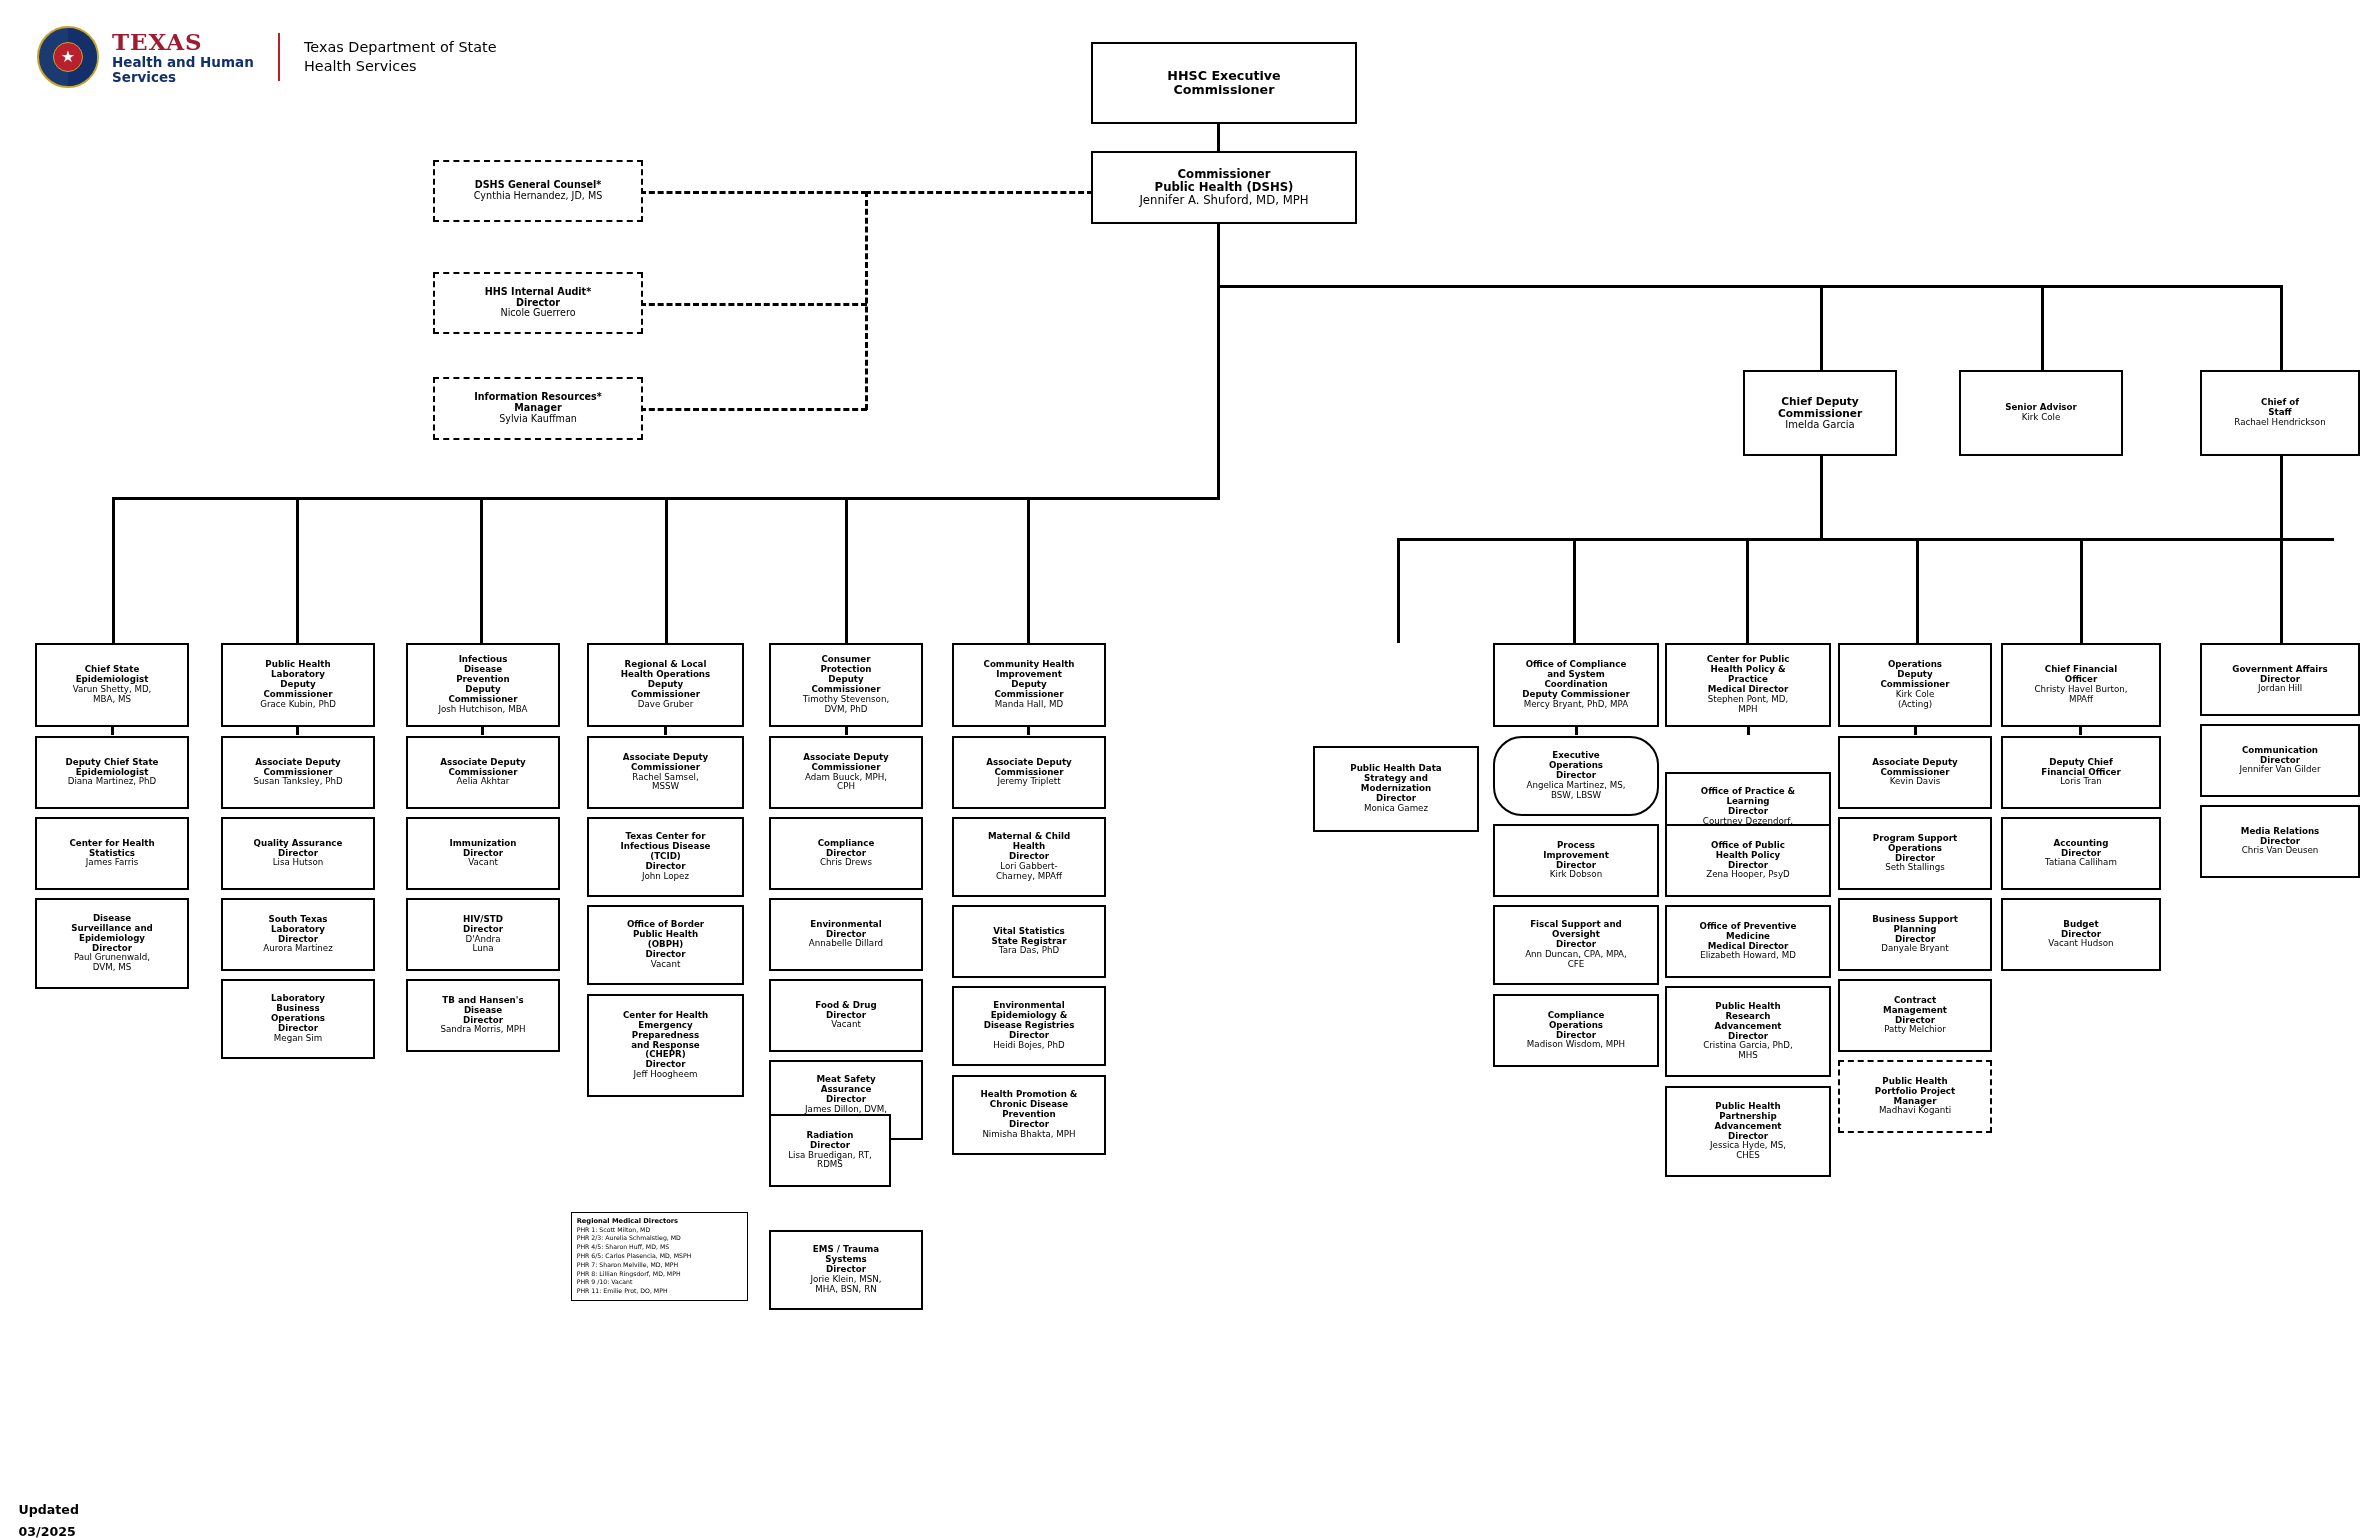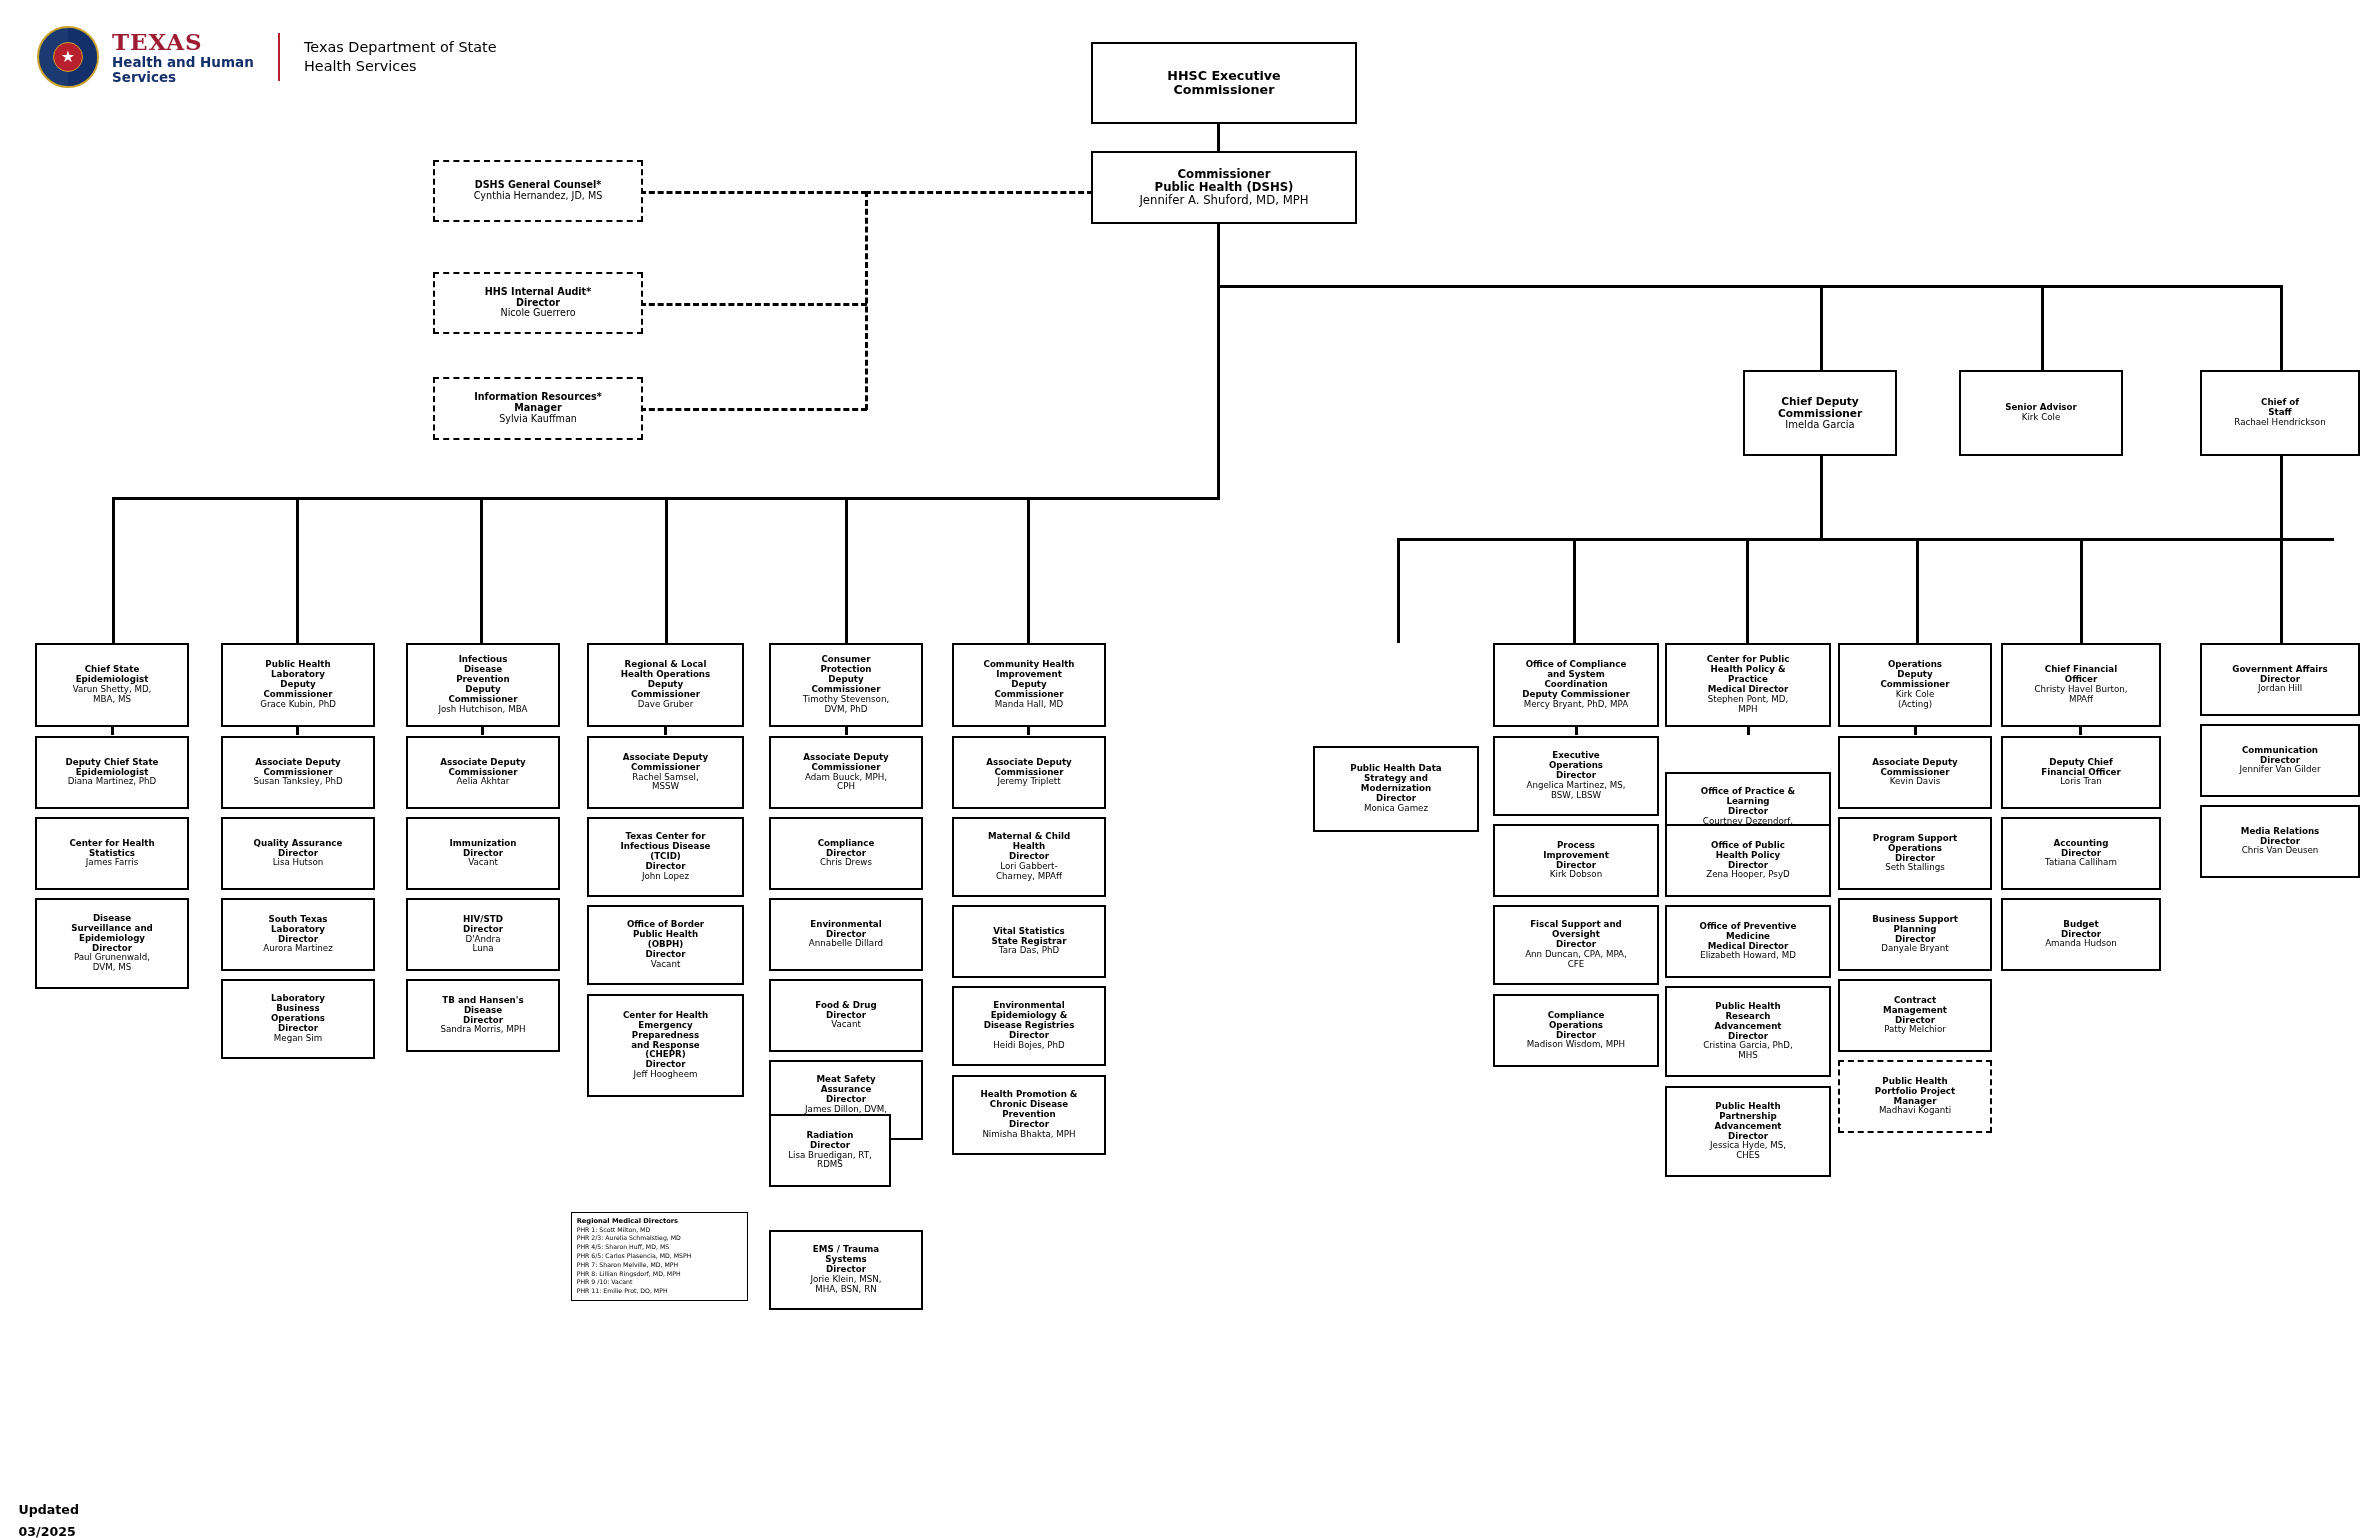--- a/index.html
+++ b/index.html
@@ -283,21 +283,21 @@
       </div>
       <div class="box s9" style="left: 1313px; top: 746px; width: 166px; height: 86px;">
         <div class="t">Public Health Data<br>Strategy and<br>Modernization<br>Director</div>
         <div class="n">Monica Gamez</div>
       </div>
       <div class="box s9" style="left: 1493px; top: 643px; width: 166px; height: 84px;">
         <div class="t">Office of Compliance<br>and System<br>Coordination<br>Deputy Commissioner</div>
         <div class="n">Mercy Bryant, PhD, MPA</div>
       </div>
       <div class="ln lnv" style="left: 1575px; top: 727px; height: 8.4px;"></div>
-      <div class="box s9" style="left: 1493px; top: 736px; width: 166px; height: 80px;">
+      <div class="box s9" style="left: 1493px; top: 736px; width: 166px; height: 80px; border-radius: 29px;">
         <div class="t">Executive<br>Operations<br>Director</div>
         <div class="n">Angelica Martinez, MS,<br>BSW, LBSW</div>
       </div>
       <div class="box s9" style="left: 1493px; top: 824px; width: 166px; height: 73px;">
         <div class="t">Process<br>Improvement<br>Director</div>
         <div class="n">Kirk Dobson</div>
       </div>
       <div class="box s9" style="left: 1493px; top: 905px; width: 166px; height: 80px;">
         <div class="t">Fiscal Support and<br>Oversight<br>Director</div>
         <div class="n">Ann Duncan, CPA, MPA,<br>CFE</div>
@@ -364,21 +364,21 @@
       <div class="box s9" style="left: 2001px; top: 736px; width: 160px; height: 73px;">
         <div class="t">Deputy Chief<br>Financial Officer</div>
         <div class="n">Loris Tran</div>
       </div>
       <div class="box s9" style="left: 2001px; top: 817px; width: 160px; height: 73px;">
         <div class="t">Accounting<br>Director</div>
         <div class="n">Tatiana Calliham</div>
       </div>
       <div class="box s9" style="left: 2001px; top: 898px; width: 160px; height: 73px;">
         <div class="t">Budget<br>Director</div>
-        <div class="n">Amanda Hudson</div>
+        <div class="n">Vacant Hudson</div>
       </div>
       <div class="box s9" style="left: 2200px; top: 643px; width: 160px; height: 73px;">
         <div class="t">Government Affairs<br>Director</div>
         <div class="n">Jordan Hill</div>
       </div>
       <div class="box s9" style="left: 2200px; top: 724px; width: 160px; height: 73px;">
         <div class="t">Communication<br>Director</div>
         <div class="n">Jennifer Van Gilder</div>
       </div>
       <div class="box s9" style="left: 2200px; top: 805px; width: 160px; height: 73px;">

